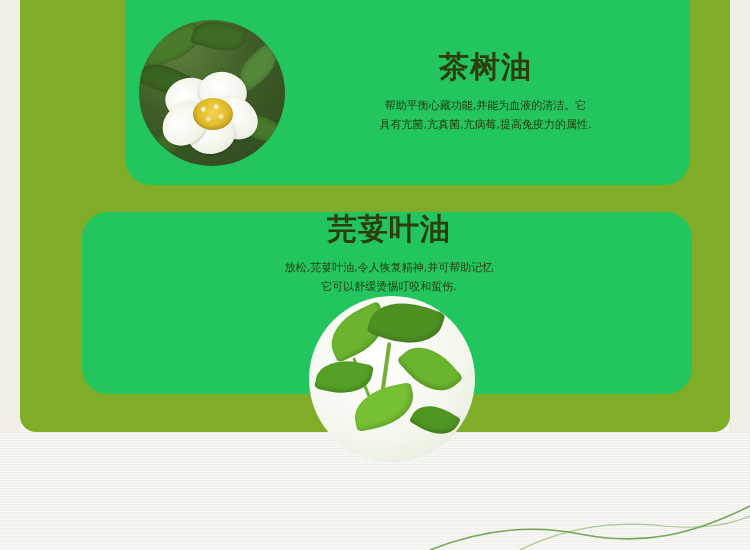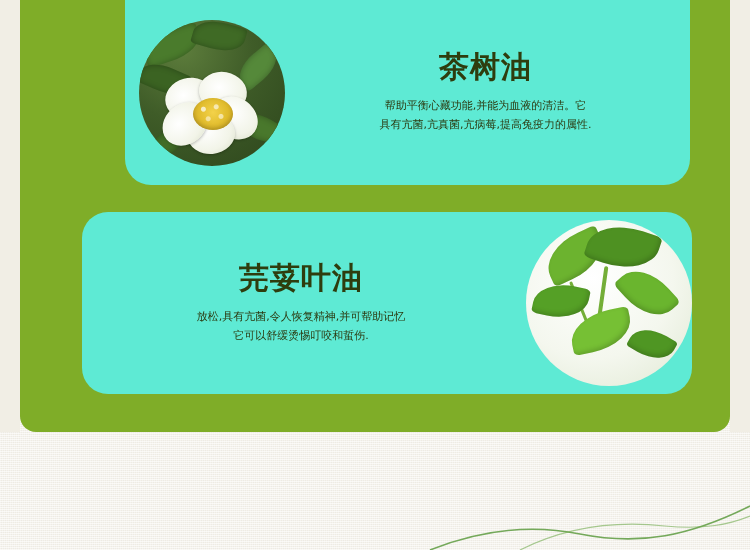--- a/index.html
+++ b/index.html
@@ -44,21 +44,21 @@
     width: 710px;
     height: 432px;
     background: #7fad28;
     border-bottom-left-radius: 16px;
     border-bottom-right-radius: 16px;
   }
 
   
   .card {
     position: absolute;
-    background: #5eead4;
+    background: #22c55e;
     border-radius: 26px;
     box-sizing: border-box;
   }
   .card-tea {
     left: 105px;
     top: 0px;
     width: 565px;
     height: 185px;
     border-top-left-radius: 0;
     border-top-right-radius: 0;
@@ -70,21 +70,21 @@
     height: 182px;
   }
 
   .card-inner {
     display: flex;
     align-items: center;
     height: 100%;
     box-sizing: border-box;
   }
   .card-tea .card-inner { padding: 0 16px 0 0; }
-  .card-coriander .card-inner { padding: 0; }
+  .card-coriander .card-inner { padding: 0; flex-direction: column; }
 
   
   .photo {
     border-radius: 50%;
     overflow: hidden;
     flex: none;
     position: relative;
   }
   .photo-tea {
     width: 146px;
@@ -253,21 +253,21 @@
         <p class="card-desc">帮助平衡心藏功能,并能为血液的清洁。它
 具有亢菌,亢真菌,亢病莓,提高兔疫力的属性.</p>
       </div>
     </div>
   </div>
 
   <div class="card card-coriander">
     <div class="card-inner">
       <div class="card-text">
         <h2 class="card-title">芫荽叶油</h2>
-        <p class="card-desc">放松,具有亢菌,令人恢复精神,并可帮助记忆
+        <p class="card-desc">放松,芫荽叶油,令人恢复精神,并可帮助记忆
 它可以舒缓烫惕叮咬和蜇伤.</p>
       </div>
       <div class="photo photo-coriander">
         <div class="cor-scene">
           <div class="cor-stem s1"></div>
           <div class="cor-stem s2"></div>
           <div class="cor-leaf c1"></div>
           <div class="cor-leaf c2"></div>
           <div class="cor-leaf c3"></div>
           <div class="cor-leaf c4"></div>

